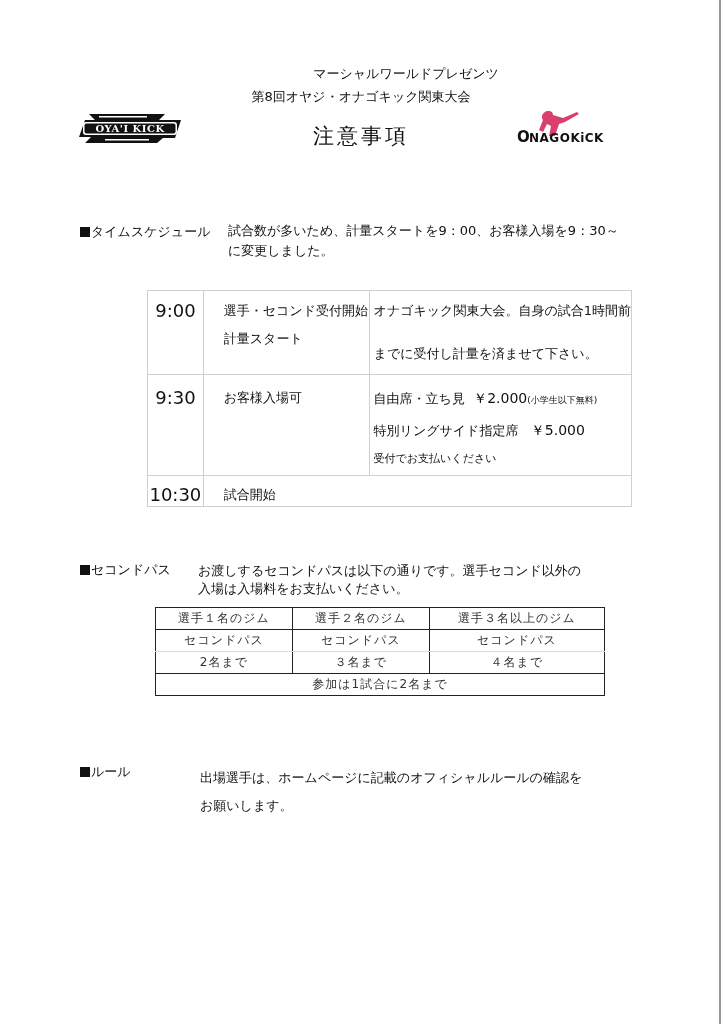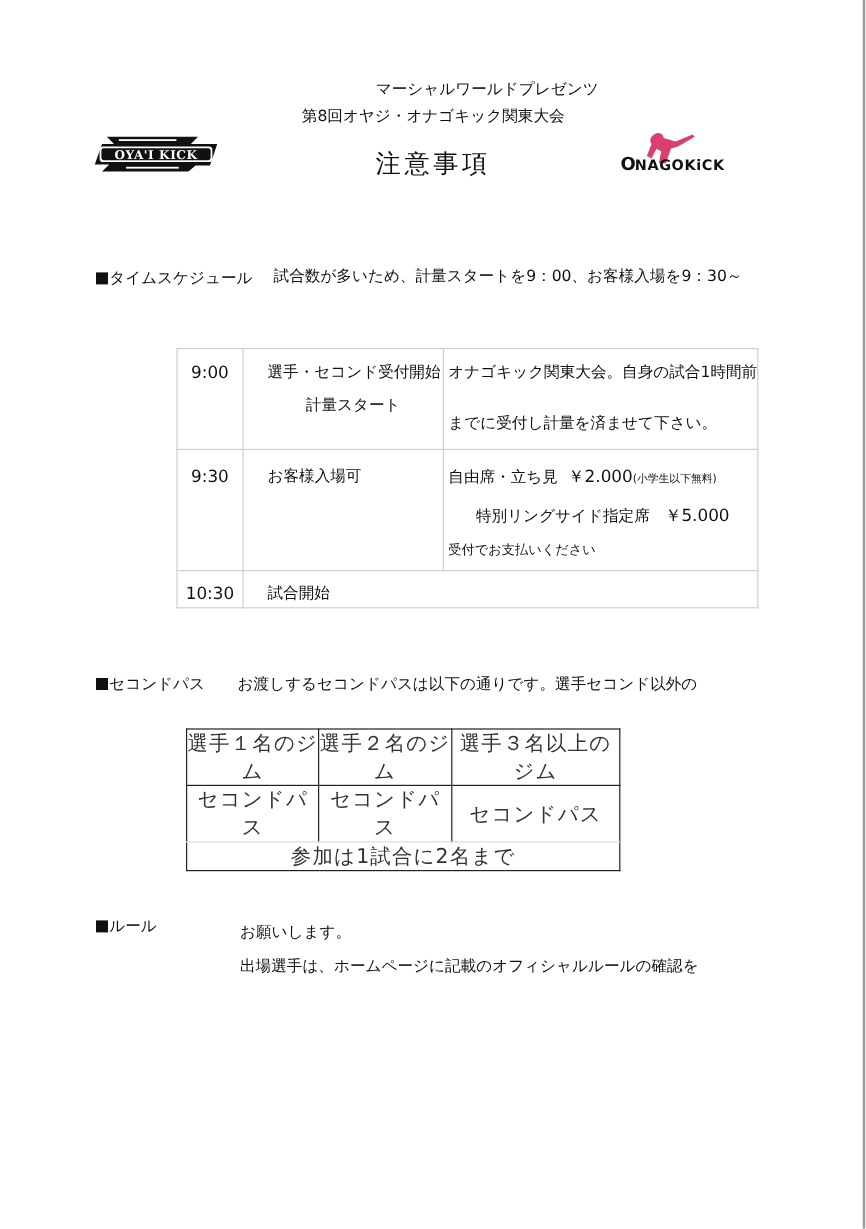--- a/index.html
+++ b/index.html
@@ -28,32 +28,32 @@
   .section-heading { font-size: 13px; font-weight: normal; }
   .section-heading .sq { display: inline-block; width: 10px; height: 10px; background: #111; margin-right: 1px; vertical-align: -1px; }
   .para { font-size: 13px; line-height: 20px; white-space: normal; }
 
   
   .schedule {
     position: absolute; left: 147px; top: 290px; width: 485px;
     border-collapse: collapse; font-size: 13px;
   }
   .schedule td { border: 1px solid #cfcfcf; vertical-align: top; padding: 0; }
-  .schedule .time { width: 66px; text-align: center; font-size: 14px; margin-top: 38px; }
+  .schedule .time { width: 66px; text-align: center; font-size: 18px; margin-top: 38px; }
   .schedule .label { width: 147px; padding-left: 20px; }
   .schedule .detail { padding-left: 4px; }
   .schedule .line { height: 28px; line-height: 28px; display: block; white-space: nowrap; }
   .schedule .small { font-size: 9px; }
   .schedule .tiny { font-size: 11px; }
   .schedule .yen { font-size: 14px; }
 
   
   .passes {
-    position: absolute; left: 155px; top: 607px; width: 362px;
-    border-collapse: collapse; font-size: 17px; color: #333;
+    position: absolute; left: 155px; top: 607px; width: 450px;
+    border-collapse: collapse; font-size: 12px; color: #333;
   }
   .passes td { border: 1px solid #222; text-align: center; height: 21px; padding: 0; letter-spacing: 1px; }
   .passes tr.pass-row td { border-bottom: 1px solid #dcdcdc; }
   .passes tr.limit-row td { border-top: 1px solid #dcdcdc; }
 </style>
 </head>
 <body>
 
 <div class="page-edge"></div>
 
@@ -79,49 +79,50 @@
     <text x="2" y="34" font-family="'DejaVu Sans', sans-serif" font-weight="bold" font-size="15" fill="#111">O</text>
     <text x="14" y="34" font-family="'DejaVu Sans', sans-serif" font-weight="bold" font-size="12" fill="#111" letter-spacing="0.5">NAGOKiCK</text>
   </svg>
 </div>
 
 <div class="abs section-heading" style="left:80px; top:223px;">
   <span class="sq"></span><span>タイムスケジュール</span>
 </div>
 <div class="abs para" style="left:228px; top:221px;">
   <div>試合数が多いため、計量スタートを9：00、お客様入場を9：30～</div>
+  <div>に変更しました。</div>
 </div>
 
 <table class="schedule">
   <tbody>
       <tr style="height:68px;">
     <td class="time">
           <span class="line" style="height:40px;line-height:40px;">9:00</span>
         </td>
     <td class="label">
       <span class="line" style="height:40px;line-height:40px;">選手・セコンド受付開始</span>
-      <span class="line" style="height:28px;line-height:16px;margin-left:32px;">計量スタート</span>
+      <span class="line" style="height:28px;line-height:16px;">計量スタート</span>
     </td>
     <td class="detail">
       <span class="line" style="height:40px;line-height:40px;">オナゴキック関東大会。自身の試合1時間前</span>
       <span class="line" style="height:28px;line-height:16px;margin-top:15px;">までに受付し計量を済ませて下さい。</span>
     </td>
   </tr>
   <tr style="height:100px;">
     <td class="time">
           <span class="line" style="height:46px;line-height:46px;">9:30</span>
         </td>
     <td class="label">
       <span class="line" style="height:46px;line-height:46px;">お客様入場可</span>
     </td>
     <td class="detail">
       <span class="line" style="height:46px;line-height:46px;">
         <span>自由席・立ち見</span>&nbsp;&nbsp;<span class="yen">￥2.000</span><span class="small">(小学生以下無料)</span>
       </span>
-      <span class="line" style="height:26px;line-height:18px;text-align:center;">
+      <span class="line" style="height:26px;line-height:18px;">
         <span>特別リングサイド指定席</span>&nbsp;&nbsp;&nbsp;<span class="yen">￥5.000</span>
       </span>
       <span class="line tiny" style="height:28px;line-height:24px;">受付でお支払いください</span>
     </td>
   </tr>
   <tr style="height:30px;">
     <td class="time">
           <span class="line" style="height:30px;line-height:38px;">10:30</span>
         </td>
     <td class="label" colspan="2">
@@ -129,39 +130,45 @@
     </td>
   </tr>
 </tbody>
   </table>
 
 <div class="abs section-heading" style="left:80px; top:561px;">
   <span class="sq"></span><span>セコンドパス</span>
 </div>
 <div class="abs para" style="left:198px; top:562px; line-height:18px;">
   <div>お渡しするセコンドパスは以下の通りです。選手セコンド以外の</div>
+  <div>入場は入場料をお支払いください。</div>
 </div>
 
 <table class="passes">
   <tbody>
       <tr>
     <td>選手１名のジム</td>
     <td>選手２名のジム</td>
     <td>選手３名以上のジム</td>
   </tr>
   <tr class="pass-row">
     <td>セコンドパス</td>
     <td>セコンドパス</td>
     <td>セコンドパス</td>
   </tr>
+  <tr class="limit-row">
+    <td>2名まで</td>
+    <td>３名まで</td>
+    <td>４名まで</td>
+  </tr>
   <tr>
     <td colspan="3">参加は1試合に2名まで</td>
   </tr>
 </tbody>
   </table>
 
 <div class="abs section-heading" style="left:80px; top:763px;">
   <span class="sq"></span><span>ルール</span>
 </div>
 <div class="abs para" style="left:200px; top:764px; line-height:28px;">
+  <div>出場選手は、ホームページに記載のオフィシャルルールの確認を</div>
   <div>お願いします。</div>
-  <div>出場選手は、ホームページに記載のオフィシャルルールの確認を</div>
 </div>
 
 </body></html>

